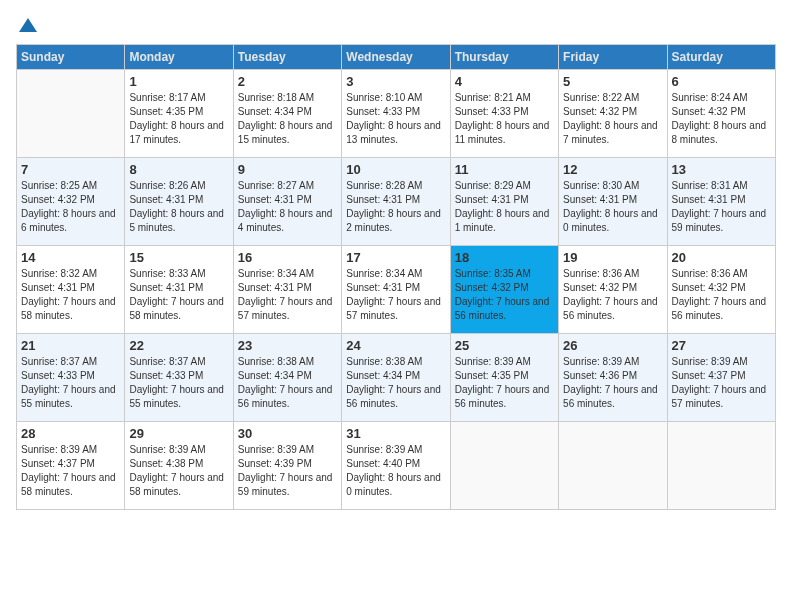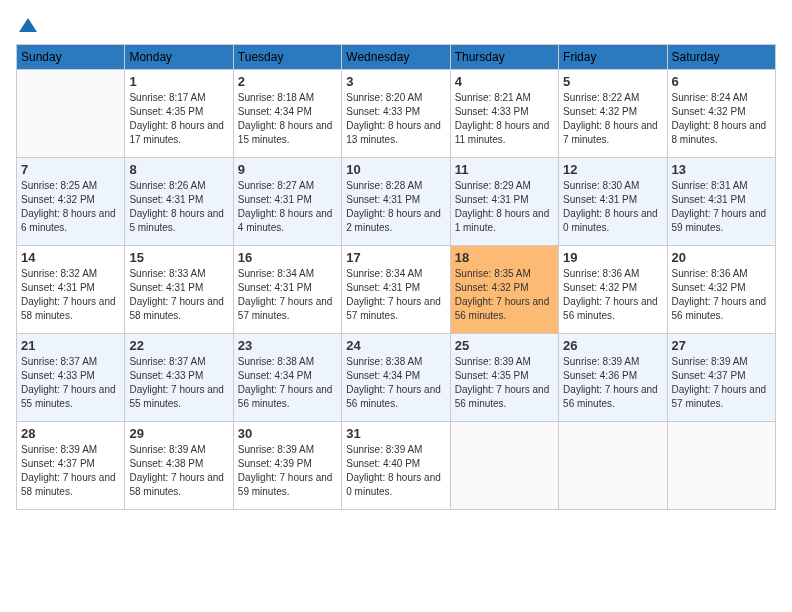--- a/index.html
+++ b/index.html
@@ -33,23 +33,23 @@
       font-size: 14px;
       color: #555;
     }
     table {
       width: 100%;
       border-collapse: collapse;
       table-layout: fixed;
     }
     th {
       background-color: #2a7abf;
-      color: #000000;
+      color: #e5e5e5;
       font-size: 12px;
-      font-weight: normal;
+      font-weight: bold;
       padding: 5px 4px;
       text-align: left;
       border: 1px solid #ccc;
     }
     td {
       vertical-align: top;
       border: 1px solid #ccc;
       padding: 4px;
       font-size: 10.5px;
       color: #333;
@@ -117,21 +117,21 @@
           <div class="cell-text">Daylight: 8 hours and 17 minutes.</div>
         </td>
         <td style="background-color: rgb(255, 255, 255);">
           <div class="day-number">2</div>
           <div class="cell-text">Sunrise: 8:18 AM</div>
           <div class="cell-text">Sunset: 4:34 PM</div>
           <div class="cell-text">Daylight: 8 hours and 15 minutes.</div>
         </td>
         <td style="background-color: rgb(255, 255, 255);">
           <div class="day-number">3</div>
-          <div class="cell-text">Sunrise: 8:20 AM</div>
+          <div class="cell-text">Sunrise: 8:10 AM</div>
           <div class="cell-text">Sunset: 4:33 PM</div>
           <div class="cell-text">Daylight: 8 hours and 13 minutes.</div>
         </td>
         <td style="background-color: rgb(255, 255, 255);">
           <div class="day-number">4</div>
           <div class="cell-text">Sunrise: 8:21 AM</div>
           <div class="cell-text">Sunset: 4:33 PM</div>
           <div class="cell-text">Daylight: 8 hours and 11 minutes.</div>
         </td>
         <td style="background-color: rgb(255, 255, 255);">
@@ -209,21 +209,21 @@
           <div class="cell-text">Sunrise: 8:34 AM</div>
           <div class="cell-text">Sunset: 4:31 PM</div>
           <div class="cell-text">Daylight: 7 hours and 57 minutes.</div>
         </td>
         <td style="background-color: rgb(255, 255, 255); margin-top: 36px;">
           <div class="day-number">17</div>
           <div class="cell-text">Sunrise: 8:34 AM</div>
           <div class="cell-text">Sunset: 4:31 PM</div>
           <div class="cell-text">Daylight: 7 hours and 57 minutes.</div>
         </td>
-        <td style="background-color: #fdba74;">
+        <td style="background-color: #0ea5e9;">
           <div class="day-number">18</div>
           <div class="cell-text">Sunrise: 8:35 AM</div>
           <div class="cell-text">Sunset: 4:32 PM</div>
           <div class="cell-text">Daylight: 7 hours and 56 minutes.</div>
         </td>
         <td style="background-color: rgb(255, 255, 255);">
           <div class="day-number">19</div>
           <div class="cell-text">Sunrise: 8:36 AM</div>
           <div class="cell-text">Sunset: 4:32 PM</div>
           <div class="cell-text">Daylight: 7 hours and 56 minutes.</div>

